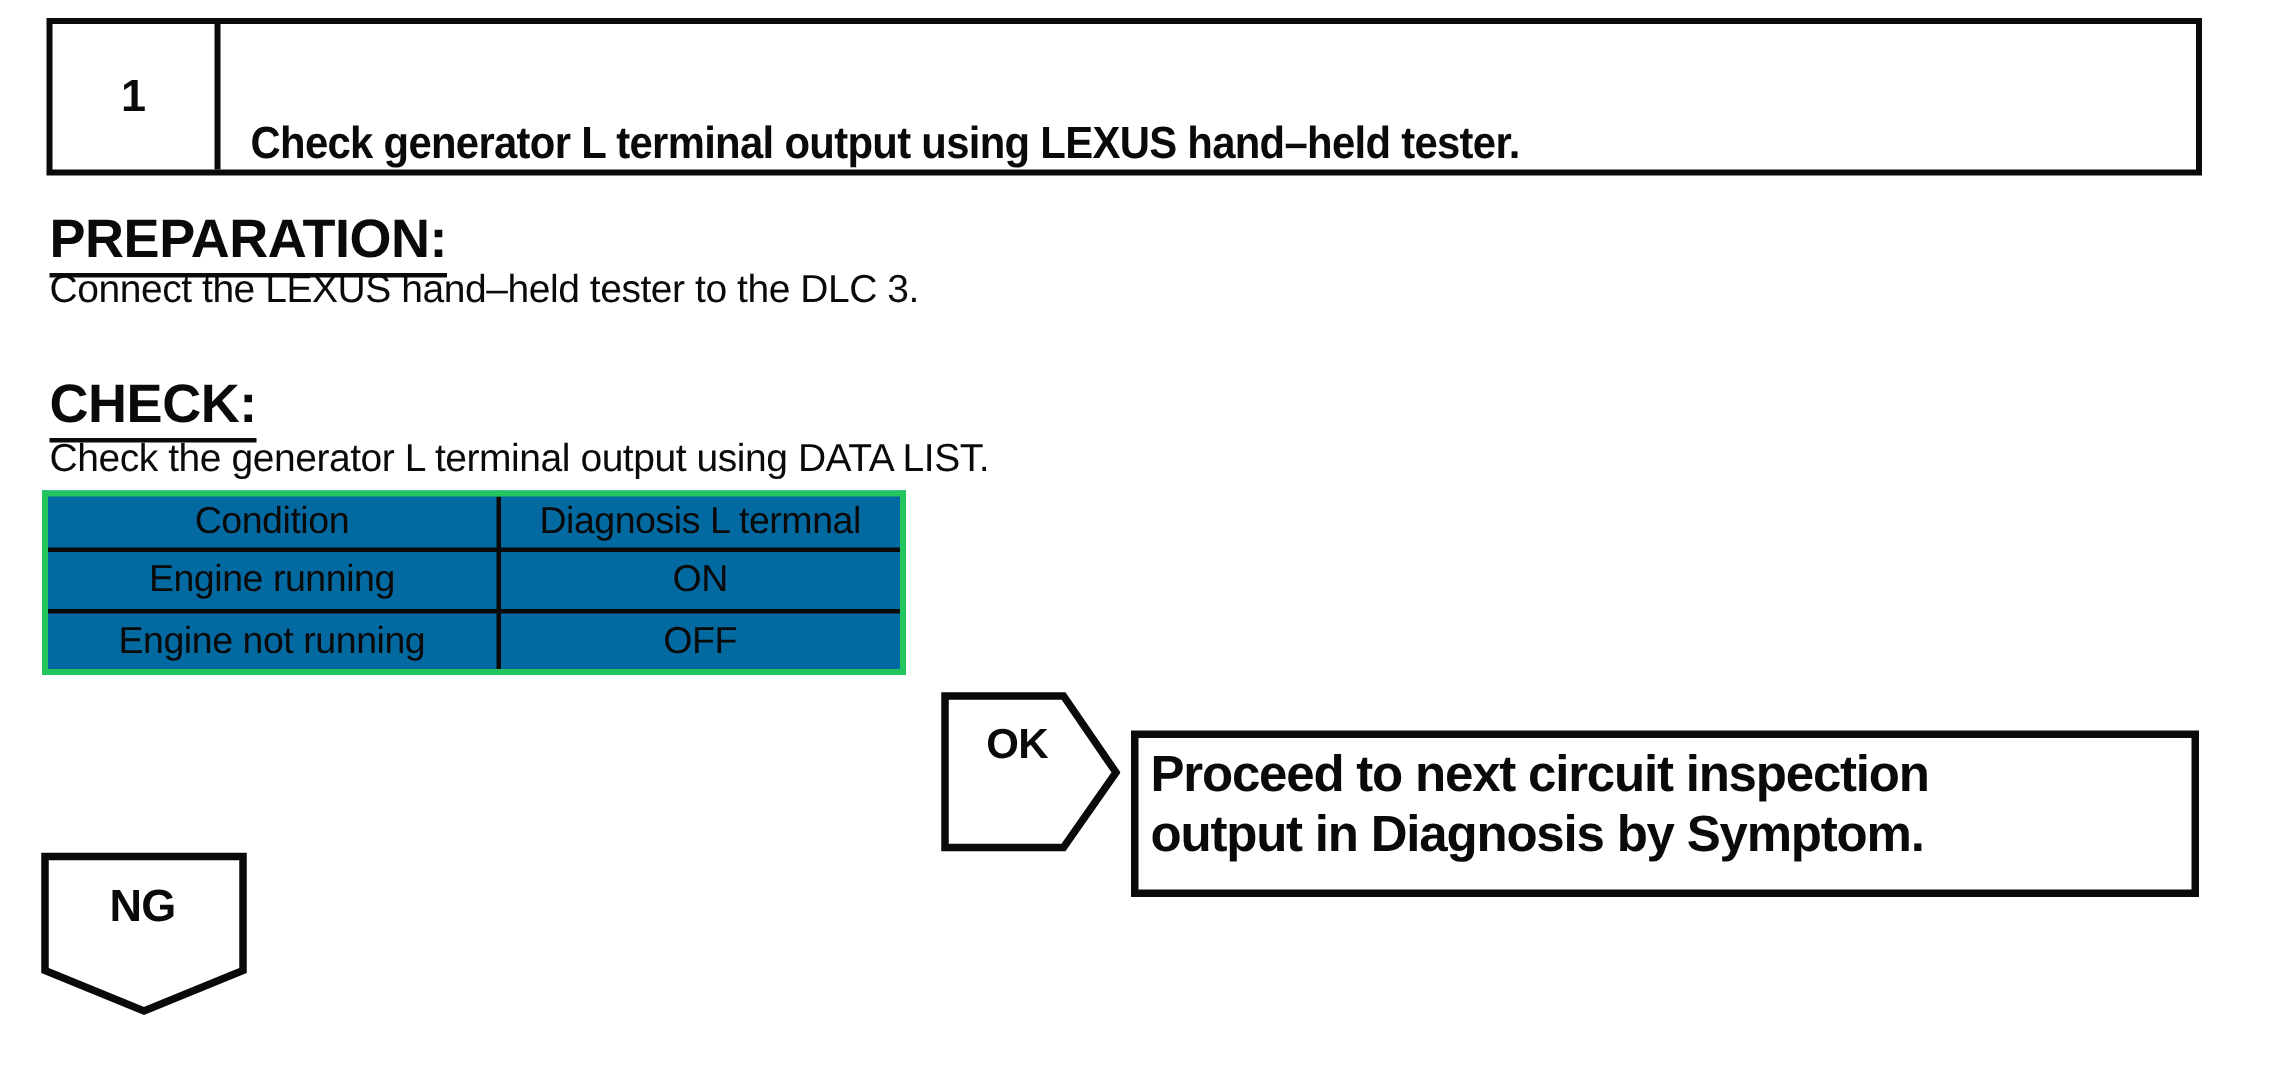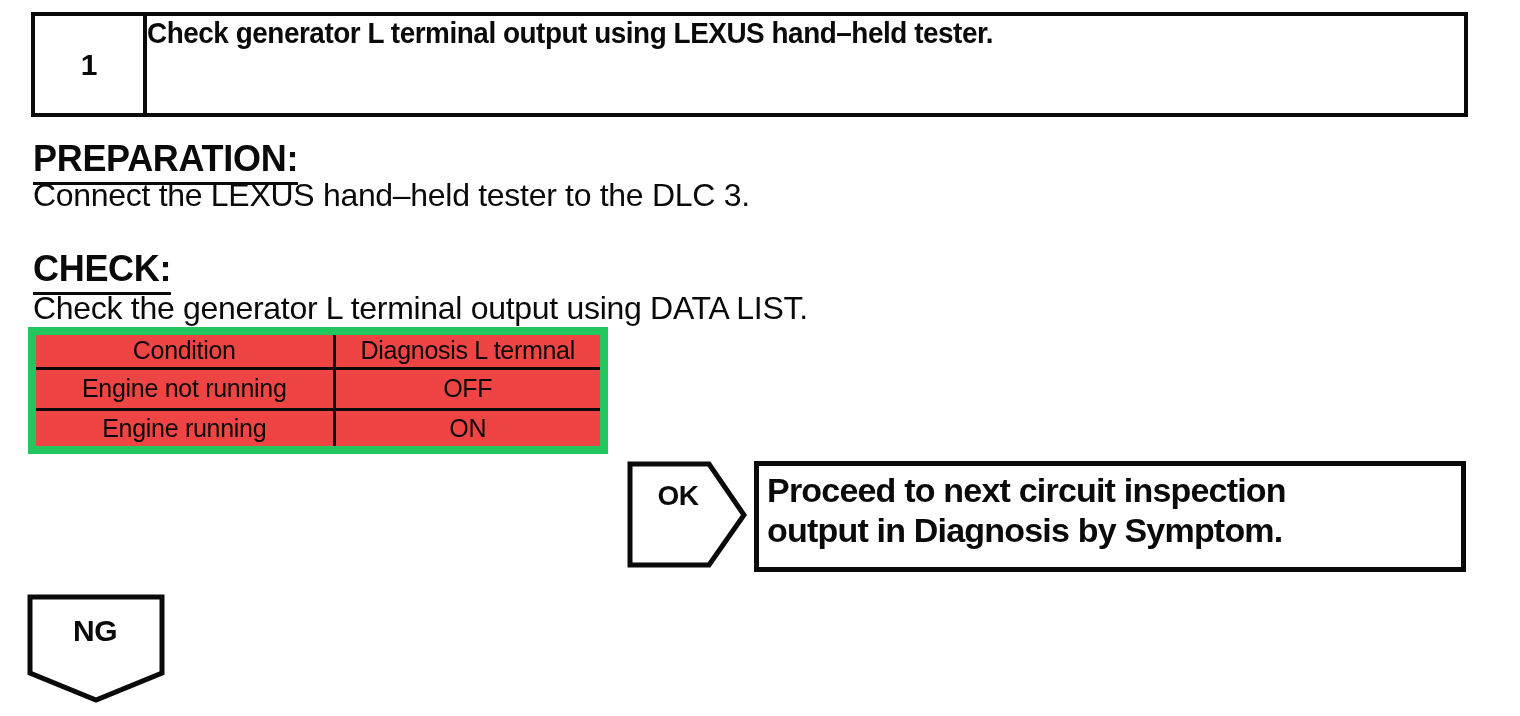--- a/index.html
+++ b/index.html
@@ -17,70 +17,70 @@
     position:absolute; left:31px; top:12px; width:1437px; height:105px;
     border:4px solid #0a0a0a; box-sizing:border-box;
     display:flex; background:#ffffff;
   }
   .step-num-cell {
     width:112px; border-right:4px solid #0a0a0a; box-sizing:border-box;
     display:flex; align-items:center; justify-content:center;
     font-weight:bold; font-size:30px;
   }
   .step-title-cell {
-    flex:1; display:flex; align-items:flex-start;
-    box-sizing:border-box;
+    flex:1; display:flex; align-items:flex-end;
+    padding-left:20px; box-sizing:border-box;
   }
   .step-title-cell span {
     font-weight:bold; font-size:30px; letter-spacing:-0.5px;
     transform:scaleX(0.93); transform-origin:left center;
     white-space:nowrap;
   }
 
   
   .h-label {
     position:absolute; left:33px;
     font-weight:bold; font-size:36px; letter-spacing:-0.3px;
     display:inline-block; border-bottom:3px solid #0a0a0a; padding-bottom:2px;
     white-space:nowrap;
   }
   .body-line {
     position:absolute; left:33px;
-    font-size:32px; letter-spacing:-0.3px; white-space:nowrap;
+    font-size:26px; letter-spacing:-0.3px; white-space:nowrap;
   }
 
   
   .cond-table {
     position:absolute; left:28px; top:327px; width:572px; height:121px;
     border-collapse:collapse; table-layout:fixed;
     font-size:25px; letter-spacing:-0.3px;
-    border:8px solid #22c55e; background:#ef4444;
+    border:4px solid #22c55e; background:#0369a1;
   }
   .cond-table td {
     border:3px solid #0a0a0a;
     text-align:center; vertical-align:middle;
     padding:0; font-weight:normal; overflow:hidden; white-space:nowrap;
   }
 
   
   .ok-connector { position:absolute; left:627px; top:461px; width:120px; height:101px; }
   .ok-connector .label {
     position:absolute; top:19px; left:6px; width:90px; text-align:center;
     font-weight:bold; font-size:28px; letter-spacing:-0.5px;
   }
-  .ng-connector { position:absolute; left:27px; top:594px; width:166px; height:110px; }
+  .ng-connector { position:absolute; left:27px; top:568px; width:166px; height:110px; }
   .ng-connector .label {
     position:absolute; top:20px; left:0; width:136px; text-align:center;
     font-weight:bold; font-size:30px; letter-spacing:-0.5px;
   }
   .shape-svg { position:absolute; left:0; top:0; }
 
   
   .ok-box {
-    position:absolute; left:754px; top:461px; width:712px; height:111px;
+    position:absolute; left:754px; top:487px; width:712px; height:111px;
     border:5px solid #0a0a0a; box-sizing:border-box; background:#ffffff;
     padding:4px 0 0 8px;
   }
   .ok-box .line {
     font-weight:bold; font-size:34px; line-height:40px; letter-spacing:-0.8px;
     white-space:nowrap;
   }
 </style>
 </head>
 <body>
@@ -105,26 +105,26 @@
     <colgroup>
         <col style="width:302px">
         <col style="width:270px">
       </colgroup>
     <tbody>
         <tr style="height:37px">
       <td>Condition</td>
       <td>Diagnosis L termnal</td>
     </tr>
     <tr style="height:41px">
+      <td>Engine running</td>
+      <td>ON</td>
+    </tr>
+    <tr style="height:41px">
       <td>Engine not running</td>
       <td>OFF</td>
-    </tr>
-    <tr style="height:41px">
-      <td>Engine running</td>
-      <td>ON</td>
     </tr>
   </tbody>
     </table>
 
   <div class="ok-connector">
     <svg class="shape-svg" width="120" height="107" viewBox="0 0 120 107">
       <polygon points="3,3 82,3 117,54 82,104 3,104" fill="#ffffff" stroke="#0a0a0a" stroke-width="5" stroke-linejoin="miter"></polygon>
     </svg>
     <span class="label">OK</span>
   </div>

